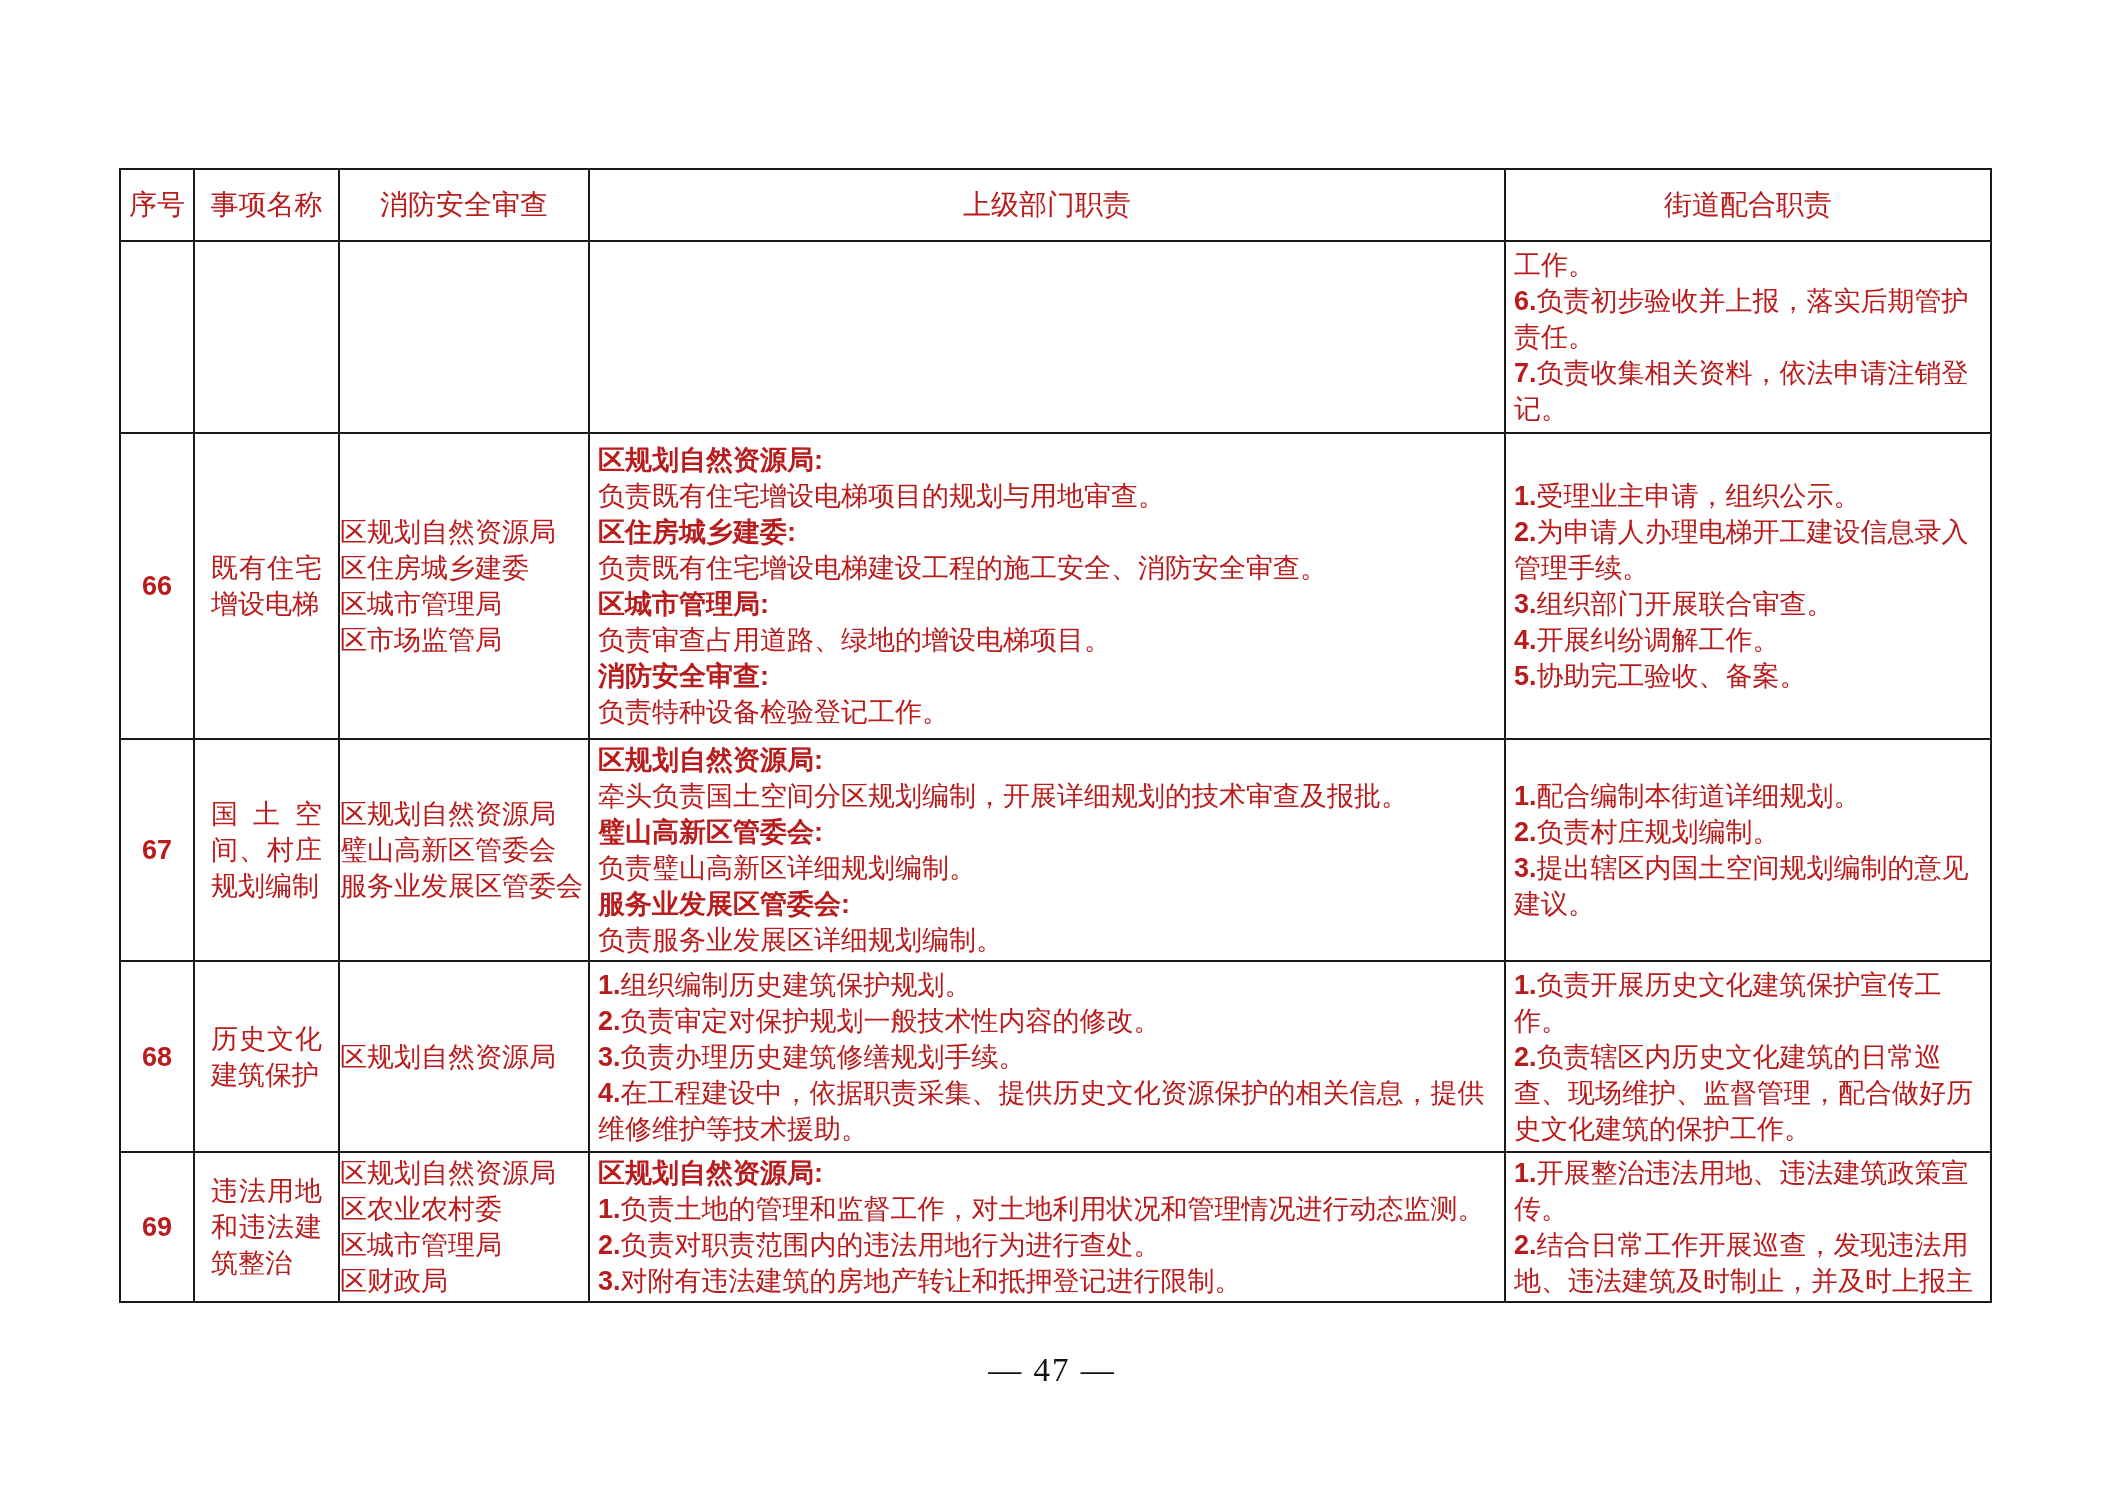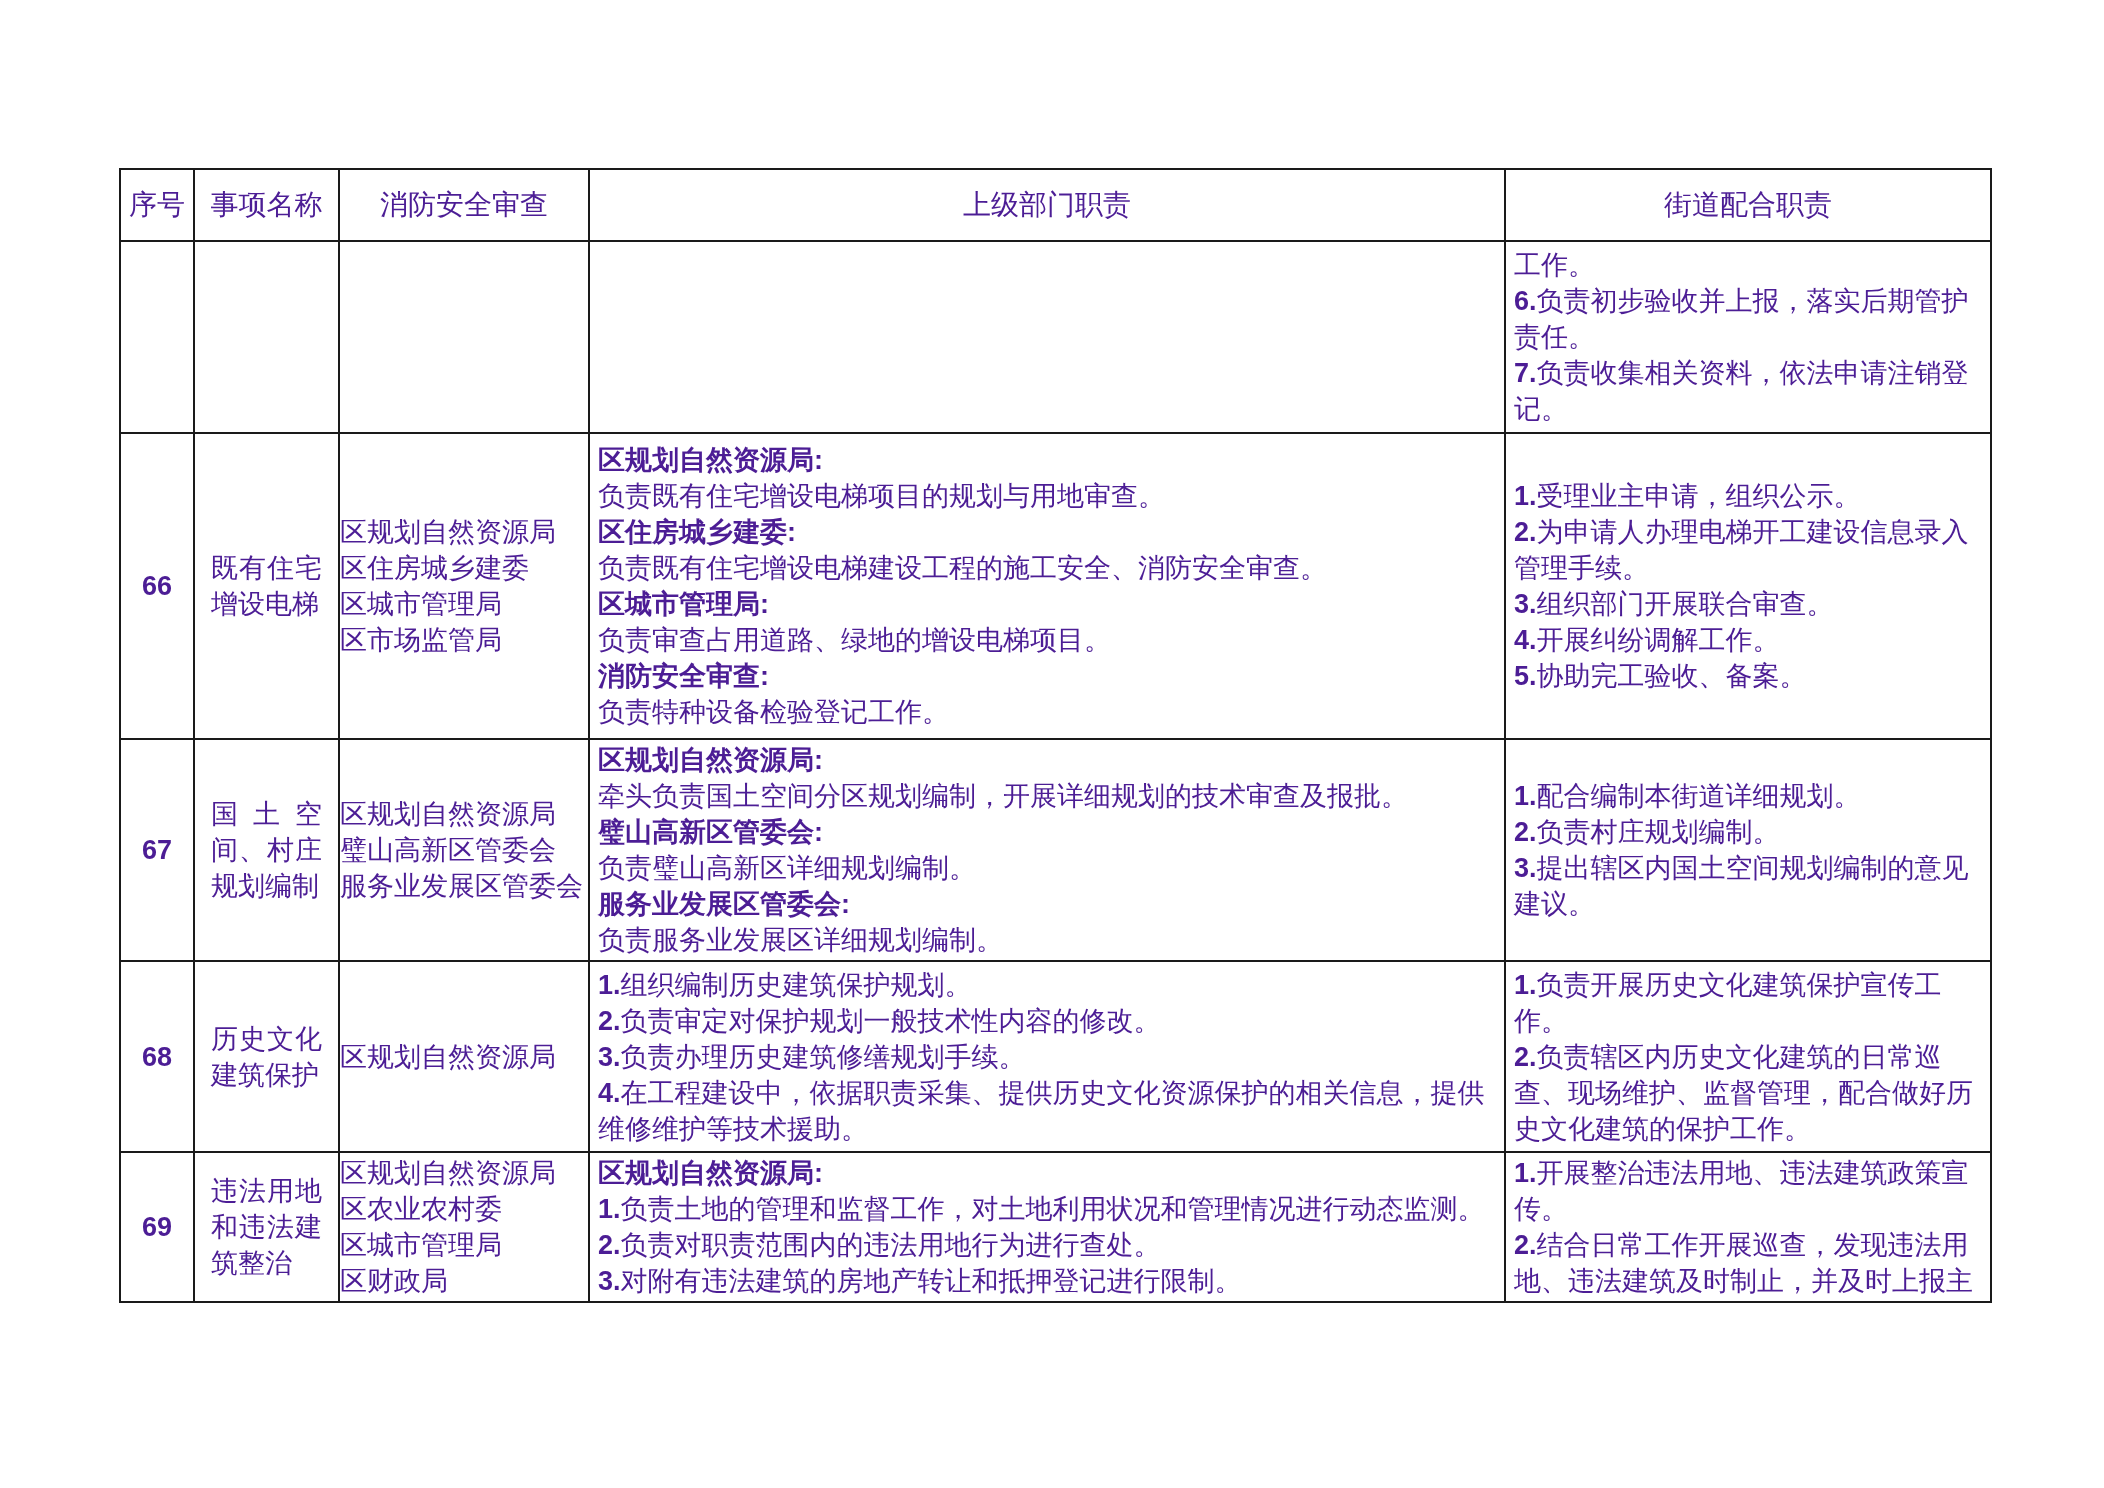--- a/index.html
+++ b/index.html
@@ -22,21 +22,21 @@
     top: 168px;
     width: 1871px;
     border-collapse: collapse;
     table-layout: fixed;
   }
   table.duties th, table.duties td {
     border: 2px solid #1a1a1a;
     font-size: 27px;
     line-height: 36px;
     vertical-align: middle;
-    color: #4c1d95;
+    color: #b91c1c;
     overflow: hidden;
   }
   table.duties th {
     font-weight: normal;
     font-size: 28px;
     text-align: center;
     padding: 2px 4px;
   }
   thead tr { height: 72px; }
   col.c-seq    { width: 74px; }
@@ -204,13 +204,14 @@
             <div><span class="num">3.</span>对附有违法建筑的房地产转让和抵押登记进行限制。</div>
           </td>
           <td class="col-street">
             <div><span class="num">1.</span>开展整治违法用地、违法建筑政策宣传。</div>
             <div><span class="num">2.</span>结合日常工作开展巡查，发现违法用地、违法建筑及时制止，并及时上报主</div>
           </td>
         </tr>
       </tbody>
   </table>
 
+  <div class="page-number">— 47 —</div>
 </div>
 
 </body></html>

